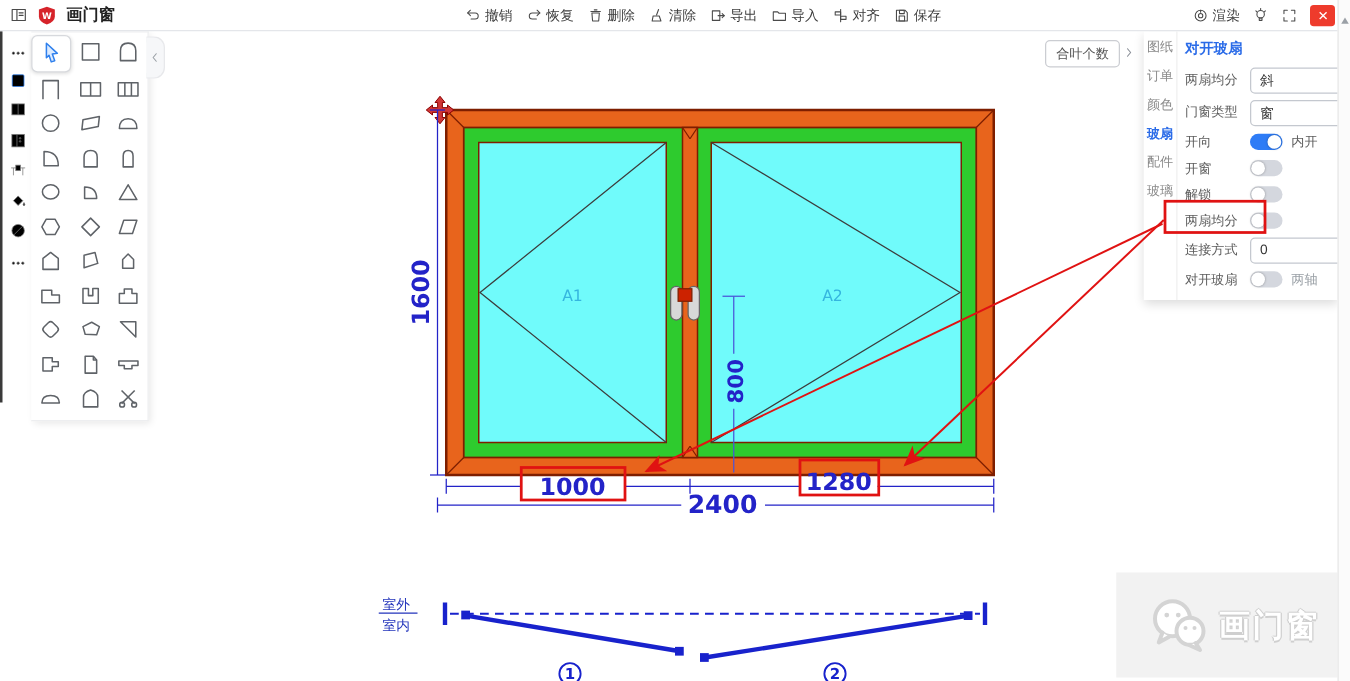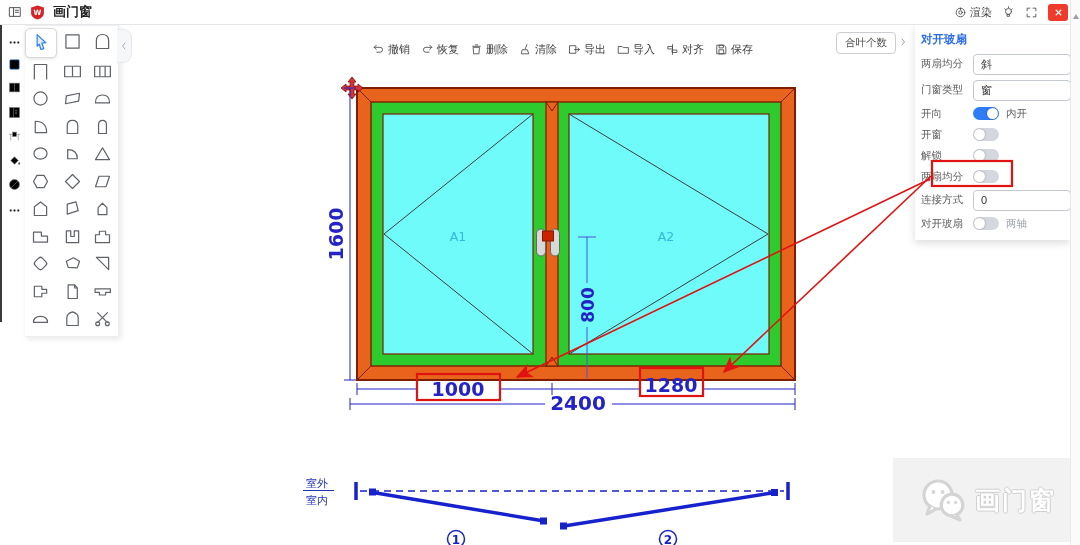--- a/index.html
+++ b/index.html
@@ -3,21 +3,21 @@
 <meta charset="utf-8">
 <style>
   html,body{margin:0;padding:0;background:#fff;width:1080px;height:545px;overflow:hidden;
     font-family:"Liberation Sans","DejaVu Sans",sans-serif;-webkit-font-smoothing:antialiased;}
   .abs{position:absolute;}
   
   .topbar{position:absolute;left:0;top:0;width:1080px;height:24px;background:#fff;
     border-bottom:1px solid #E4E6EA;z-index:6;}
   .tb-left{position:absolute;left:8px;top:0;height:24px;display:flex;align-items:center;gap:7px;}
   .app-title{font-size:13px;font-weight:bold;color:#222;}
-  .tb-center{position:absolute;left:372px;top:0;height:24px;display:flex;gap:11px;margin-top:37px;}
+  .tb-center{position:absolute;left:372px;top:0;height:24px;display:flex;gap:11px;}
   .tb-btn{display:flex;align-items:center;gap:3px;font-size:11px;color:#3d3d3d;cursor:pointer;white-space:nowrap;}
   .tb-right{position:absolute;right:12px;top:0;height:24px;display:flex;align-items:center;gap:10px;}
   .icon{display:inline-flex;align-items:center;justify-content:center;}
   .icon svg{stroke:#4a4a4a;fill:none;stroke-width:1.6;stroke-linecap:round;stroke-linejoin:round;}
   .icon svg .f{fill:#4a4a4a;stroke:none;}
   .i13 svg{width:13px;height:13px;} .i14 svg{width:14px;height:14px;}
   .close-btn{width:20px;height:17px;background:#EE3B2C;border-radius:3px;display:flex;align-items:center;justify-content:center;cursor:pointer;}
   .close-btn svg{width:11px;height:11px;stroke:#fff;stroke-width:2.4;fill:none;}
   
   .edgebar{position:absolute;left:0;top:10px;width:2px;height:312px;background:#3a3a3a;z-index:3;}
@@ -538,20 +538,28 @@
 <div class="tpl-btn">合叶个数</div>
 <div class="expand-chev">
   <span class="icon">
       <svg viewBox="0 0 24 24">
         <polyline points="10,6 15,12 10,18"></polyline>
       </svg>
     </span>
 </div>
 
 <div class="panel">
+  <div class="panel-tabs" id="panelTabs">
+      <div class="ptab">图纸</div>
+      <div class="ptab">订单</div>
+      <div class="ptab">颜色</div>
+      <div class="ptab active">玻扇</div>
+      <div class="ptab">配件</div>
+      <div class="ptab">玻璃</div>
+    </div>
   <div class="panel-body">
     <div class="panel-title">对开玻扇</div>
     <div id="panelFields">
         <div class="prow sel">
           <span class="lbl">两扇均分</span>
           <div class="psel">
             <span>斜</span>
           </div>
         </div>
         <div class="prow sel">

